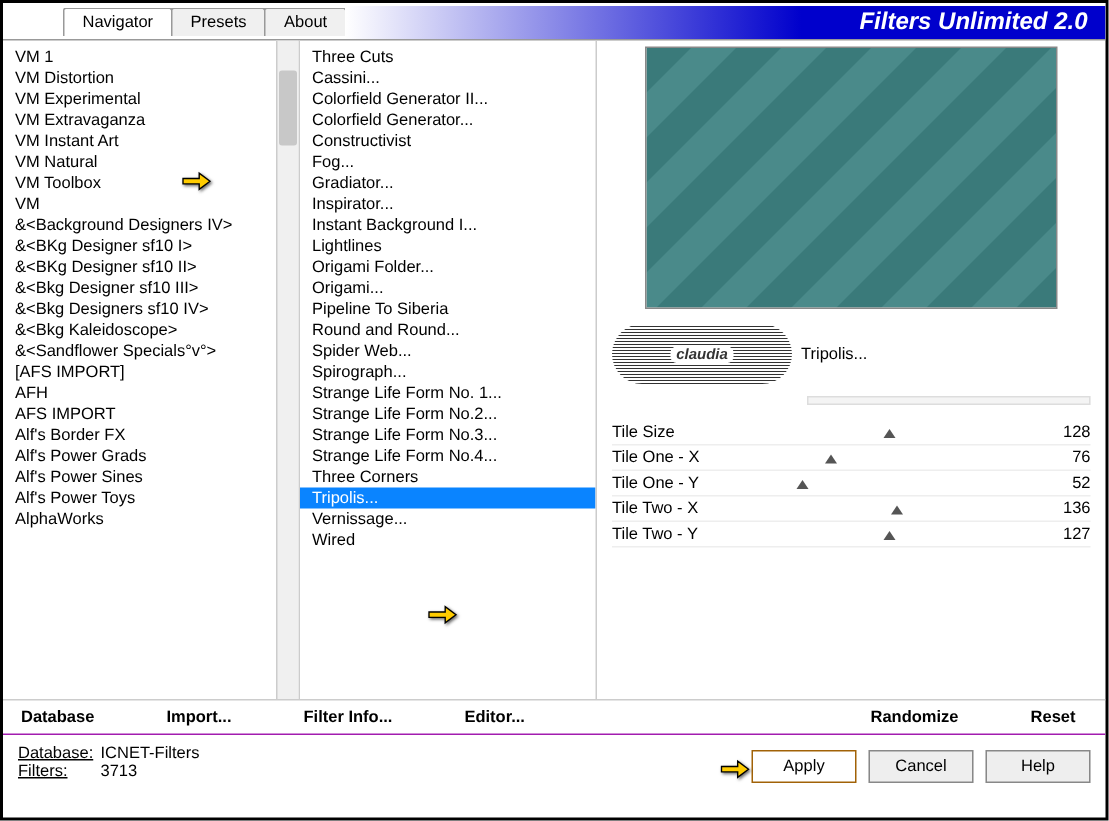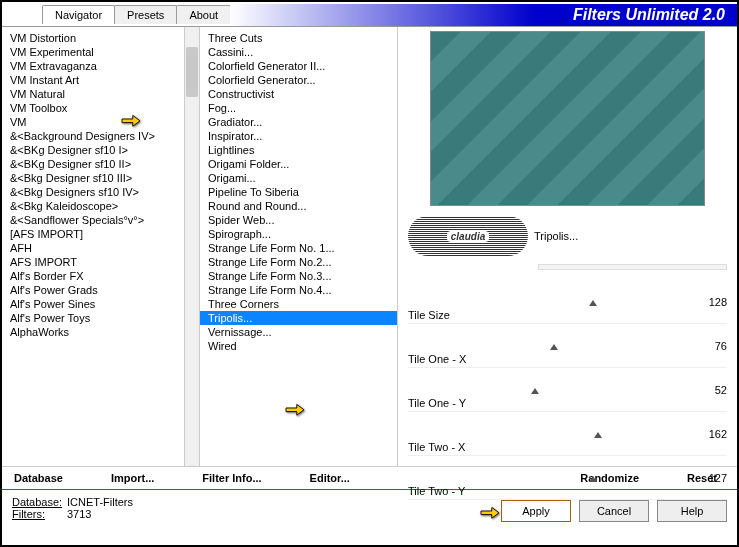--- a/index.html
+++ b/index.html
@@ -21,21 +21,21 @@
 .scrollbar { width: 15px; background: #f0f0f0; border-left: 1px solid #ccc; position: relative; }
 .thumb { position: absolute; top: 20px; left: 1px; right: 1px; height: 50px; background: #c8c8c8; border-radius: 2px; }
 .preview { width: 275px; height: 175px; margin: 0 auto; background: linear-gradient(135deg, #3a7a7a 25%, #4a8a8a 25%, #4a8a8a 50%, #3a7a7a 50%, #3a7a7a 75%, #4a8a8a 75%); background-size: 60px 60px; border: 1px solid #888; }
 .badge { display: flex; align-items: center; gap: 6px; margin: 10px 0 8px 0; }
 .badge-logo { width: 120px; height: 40px; background: repeating-linear-gradient(0deg, #333 0, #333 1px, #fff 1px, #fff 2px); border-radius: 20px; display: flex; align-items: center; justify-content: center; font-size: 10px; font-style: italic; font-weight: bold; color: #333; }
 .badge-logo span { background: #fff; padding: 0 4px; border-radius: 4px; }
 .badge-title { font-size: 11px; flex: 1; }
 .progress { height: 6px; background: #f4f4f4; border: 1px solid #ddd; margin: 2px 0 10px 130px; }
 .params { font-size: 11px; }
 .param { display: flex; align-items: center; justify-content: space-between; padding: 2px 0; border-bottom: 1px solid #eee; }
-.param-label { width: 80px; margin-top: 27px; }
+.param-label { width: 80px; }
 .param-slider { flex: 1; height: 12px; position: relative; margin: 0 8px; }
 .slider-tick { position: absolute; width: 8px; height: 8px; border-left: 4px solid transparent; border-right: 4px solid transparent; border-bottom: 6px solid #555; top: 2px; transform: translateX(-50%); }
 .param-val { width: 30px; text-align: right; }
 .toolbar { height: 24px; display: flex; align-items: center; padding: 0 8px; border-top: 1px solid #ccc; border-bottom: 1px solid #a21caf; }
 .tbtn { font-size: 11px; font-weight: bold; padding: 0 4px; margin-right: 40px; cursor: pointer; }
 .toolbar .spacer { flex: 1; }
 .footer { padding: 6px 10px; display: flex; align-items: flex-start; justify-content: space-between; font-size: 11px; }
 .footer-left div { display: flex; }
 .footer-left .lbl { width: 55px; text-decoration: underline; }
 .footer-btns { display: flex; gap: 8px; padding-top: 4px; position: relative; }
@@ -54,20 +54,21 @@
     <div class="tab">About</div>
   </div>
   <div class="title-bar">
     <span class="title-text">Filters Unlimited 2.0</span>
   </div>
 </div>
 
 <div class="main">
   <div class="col col1">
     <div class="list" id="cat-list">
+        <div class="list-item">VM 1</div>
         <div class="list-item">VM Distortion</div>
         <div class="list-item">VM Experimental</div>
         <div class="list-item">VM Extravaganza</div>
         <div class="list-item">VM Instant Art</div>
         <div class="list-item">VM Natural</div>
         <div class="list-item">VM Toolbox</div>
         <div class="list-item">VM</div>
         <div class="list-item">&amp;&lt;Background Designers IV&gt;</div>
         <div class="list-item">&amp;&lt;BKg Designer sf10 I&gt;</div>
         <div class="list-item">&amp;&lt;BKg Designer sf10 II&gt;</div>
@@ -91,20 +92,21 @@
   <div class="col col2">
     <div class="list" id="filter-list">
         <div class="list-item">Three Cuts</div>
         <div class="list-item">Cassini...</div>
         <div class="list-item">Colorfield Generator II...</div>
         <div class="list-item">Colorfield Generator...</div>
         <div class="list-item">Constructivist</div>
         <div class="list-item">Fog...</div>
         <div class="list-item">Gradiator...</div>
         <div class="list-item">Inspirator...</div>
+        <div class="list-item">Instant Background I...</div>
         <div class="list-item">Lightlines</div>
         <div class="list-item">Origami Folder...</div>
         <div class="list-item">Origami...</div>
         <div class="list-item">Pipeline To Siberia</div>
         <div class="list-item">Round and Round...</div>
         <div class="list-item">Spider Web...</div>
         <div class="list-item">Spirograph...</div>
         <div class="list-item">Strange Life Form No. 1...</div>
         <div class="list-item">Strange Life Form No.2...</div>
         <div class="list-item">Strange Life Form No.3...</div>
@@ -144,21 +146,21 @@
           <div class="param-slider">
             <div class="slider-tick" style="left: 20%;"></div>
           </div>
           <div class="param-val">52</div>
         </div>
         <div class="param">
           <div class="param-label">Tile Two - X</div>
           <div class="param-slider">
             <div class="slider-tick" style="left: 53%;"></div>
           </div>
-          <div class="param-val">162</div>
+          <div class="param-val">136</div>
         </div>
         <div class="param">
           <div class="param-label">Tile Two - Y</div>
           <div class="param-slider">
             <div class="slider-tick" style="left: 50%;"></div>
           </div>
           <div class="param-val">127</div>
         </div>
       </div>
   </div>

